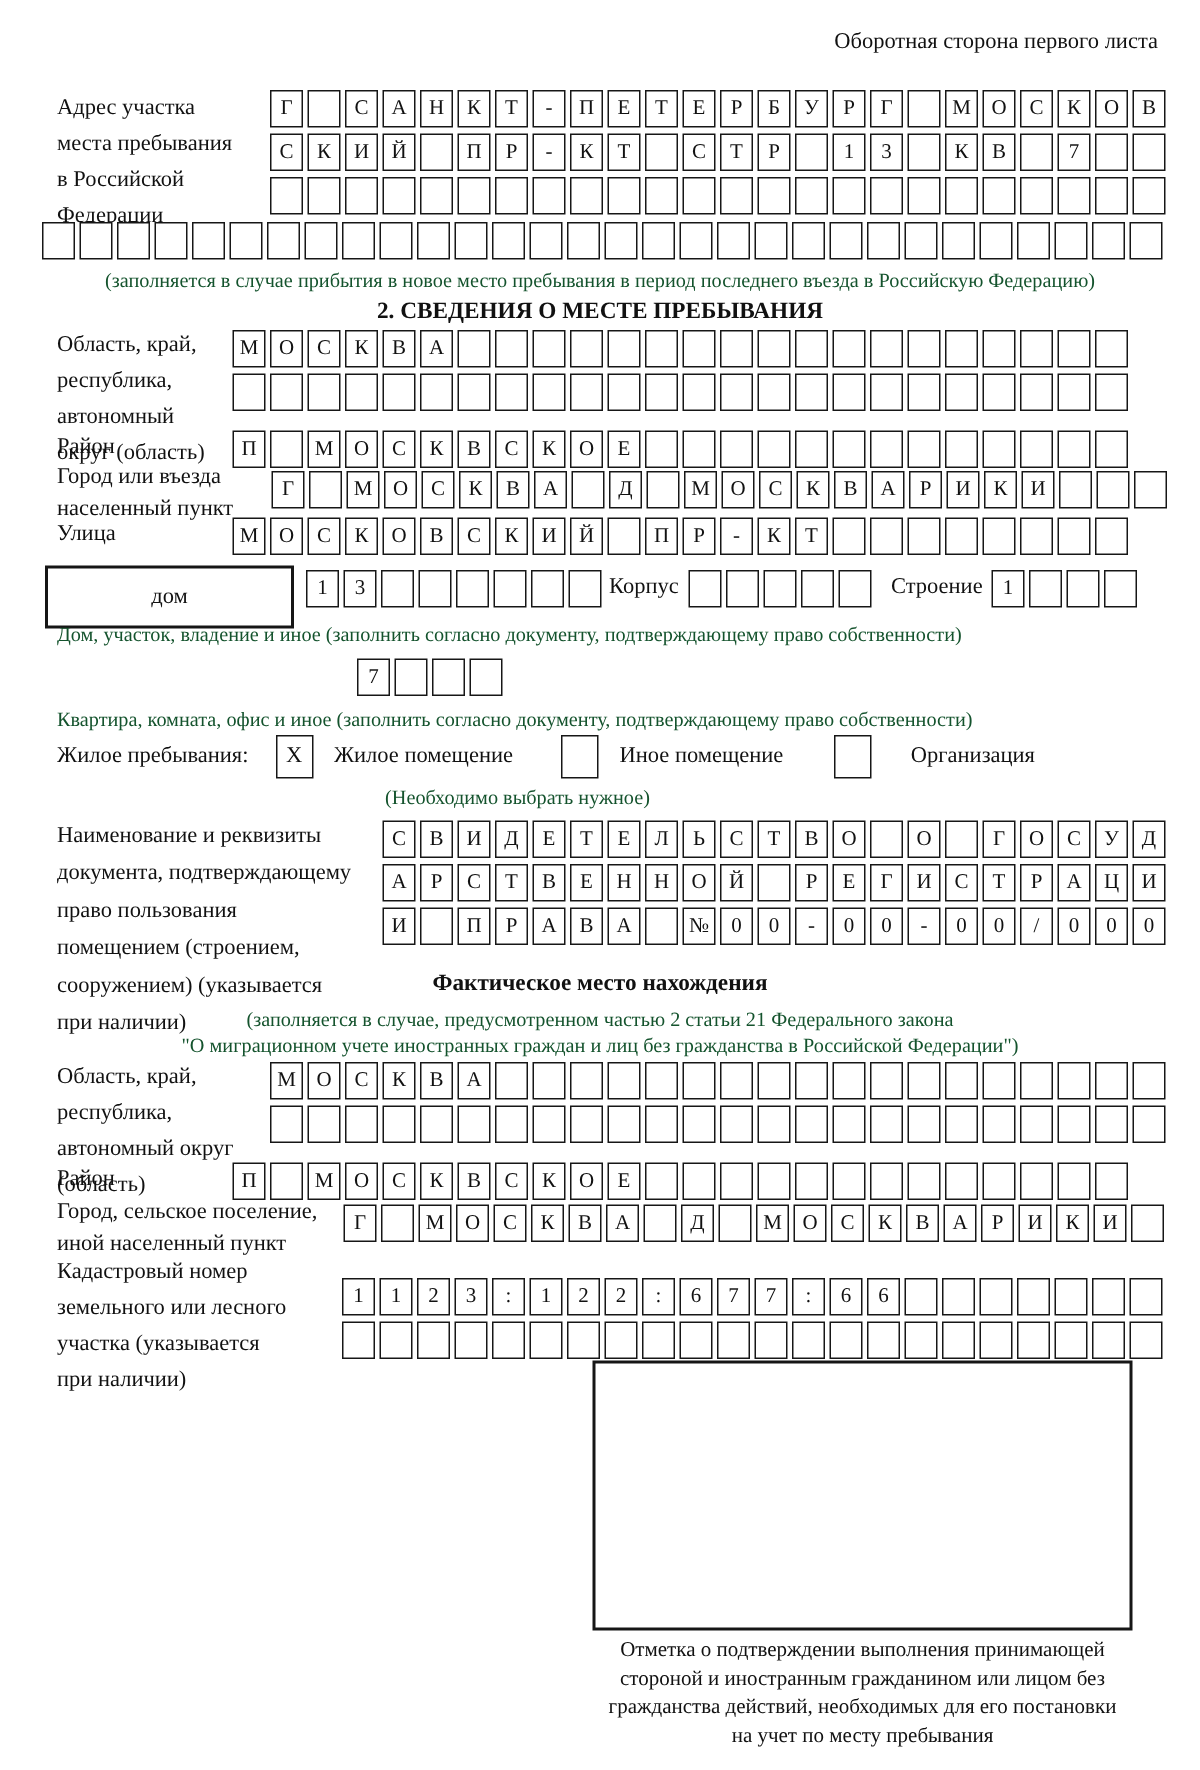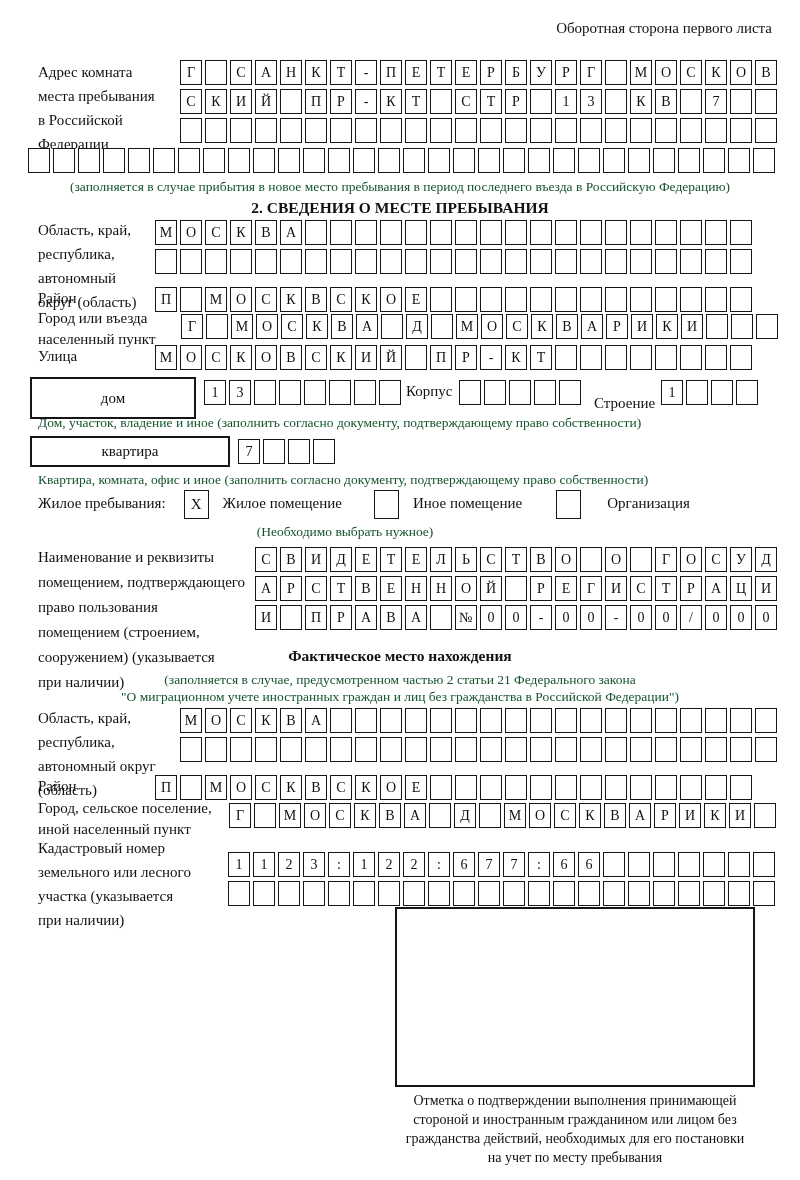--- a/index.html
+++ b/index.html
@@ -29,21 +29,21 @@
   .stamp-note{font-size:14px;line-height:19px;text-align:center;}
 </style>
 </head>
 <body>
 
 <div id="page">
 
   <div class="abs" style="top:20px;right:28px;font-size:15px;">Оборотная сторона первого листа</div>
 
   <div class="abs lbl" style="left:38px;top:60px;">
-    <div>Адрес комната</div>
+    <div>Адрес участка</div>
     <div>места пребывания</div>
     <div>в Российской</div>
     <div>Федерации</div>
   </div>
   <div class="grid" style="left:180px;top:60px;">
       <span class="cell">Г</span>
       <span class="cell"></span>
       <span class="cell">С</span>
       <span class="cell">А</span>
       <span class="cell">Н</span>
@@ -313,30 +313,29 @@
       <span class="cell"></span>
     </div>
   <div class="abs inline-label" style="left:406px;top:383px;">Корпус</div>
   <div class="grid" style="left:459px;top:380px;">
       <span class="cell"></span>
       <span class="cell"></span>
       <span class="cell"></span>
       <span class="cell"></span>
       <span class="cell"></span>
     </div>
-  <div class="abs inline-label" style="left:594px;top:395px;text-align:center;">Строение</div>
+  <div class="abs inline-label" style="left:594px;top:383px;text-align:center;">Строение</div>
   <div class="grid" style="left:661px;top:380px;">
       <span class="cell">1</span>
       <span class="cell"></span>
       <span class="cell"></span>
       <span class="cell"></span>
     </div>
   <div class="abs caption" style="left:38px;top:415px;">Дом, участок, владение и иное (заполнить согласно документу, подтверждающему право собственности)</div>
 
-  <div class="namebox" style="left:30px;top:436px;width:200px;height:31px;">квартира</div>
   <div class="grid" style="left:238px;top:439px;">
       <span class="cell">7</span>
       <span class="cell"></span>
       <span class="cell"></span>
       <span class="cell"></span>
     </div>
   <div class="abs caption" style="left:38px;top:472px;">Квартира, комната, офис и иное (заполнить согласно документу, подтверждающему право собственности)</div>
 
   <div class="abs" style="left:38px;top:490px;white-space:nowrap;">
     <span class="inline-label">Жилое пребывания:</span>
@@ -344,21 +343,21 @@
     <span class="inline-label" style="margin-left:10px;">Жилое помещение</span>
     <span class="checkbox" style="margin-left:28px;vertical-align:middle;"></span>
     <span class="inline-label" style="margin-left:10px;">Иное помещение</span>
     <span class="checkbox" style="margin-left:30px;vertical-align:middle;"></span>
     <span class="inline-label" style="margin-left:22px;">Организация</span>
   </div>
   <div class="abs caption" style="left:245px;top:524px;width:200px;text-align:center;">(Необходимо выбрать нужное)</div>
 
   <div class="abs lbl" style="left:38px;top:545px;line-height:25px;">
     <div>Наименование и реквизиты</div>
-    <div>помещением, подтверждающего</div>
+    <div>документа, подтверждающему</div>
     <div>право пользования</div>
     <div>помещением (строением,</div>
     <div>сооружением) (указывается</div>
     <div>при наличии)</div>
   </div>
   <div class="grid" style="left:255px;top:547px;">
       <span class="cell">С</span>
       <span class="cell">В</span>
       <span class="cell">И</span>
       <span class="cell">Д</span>

